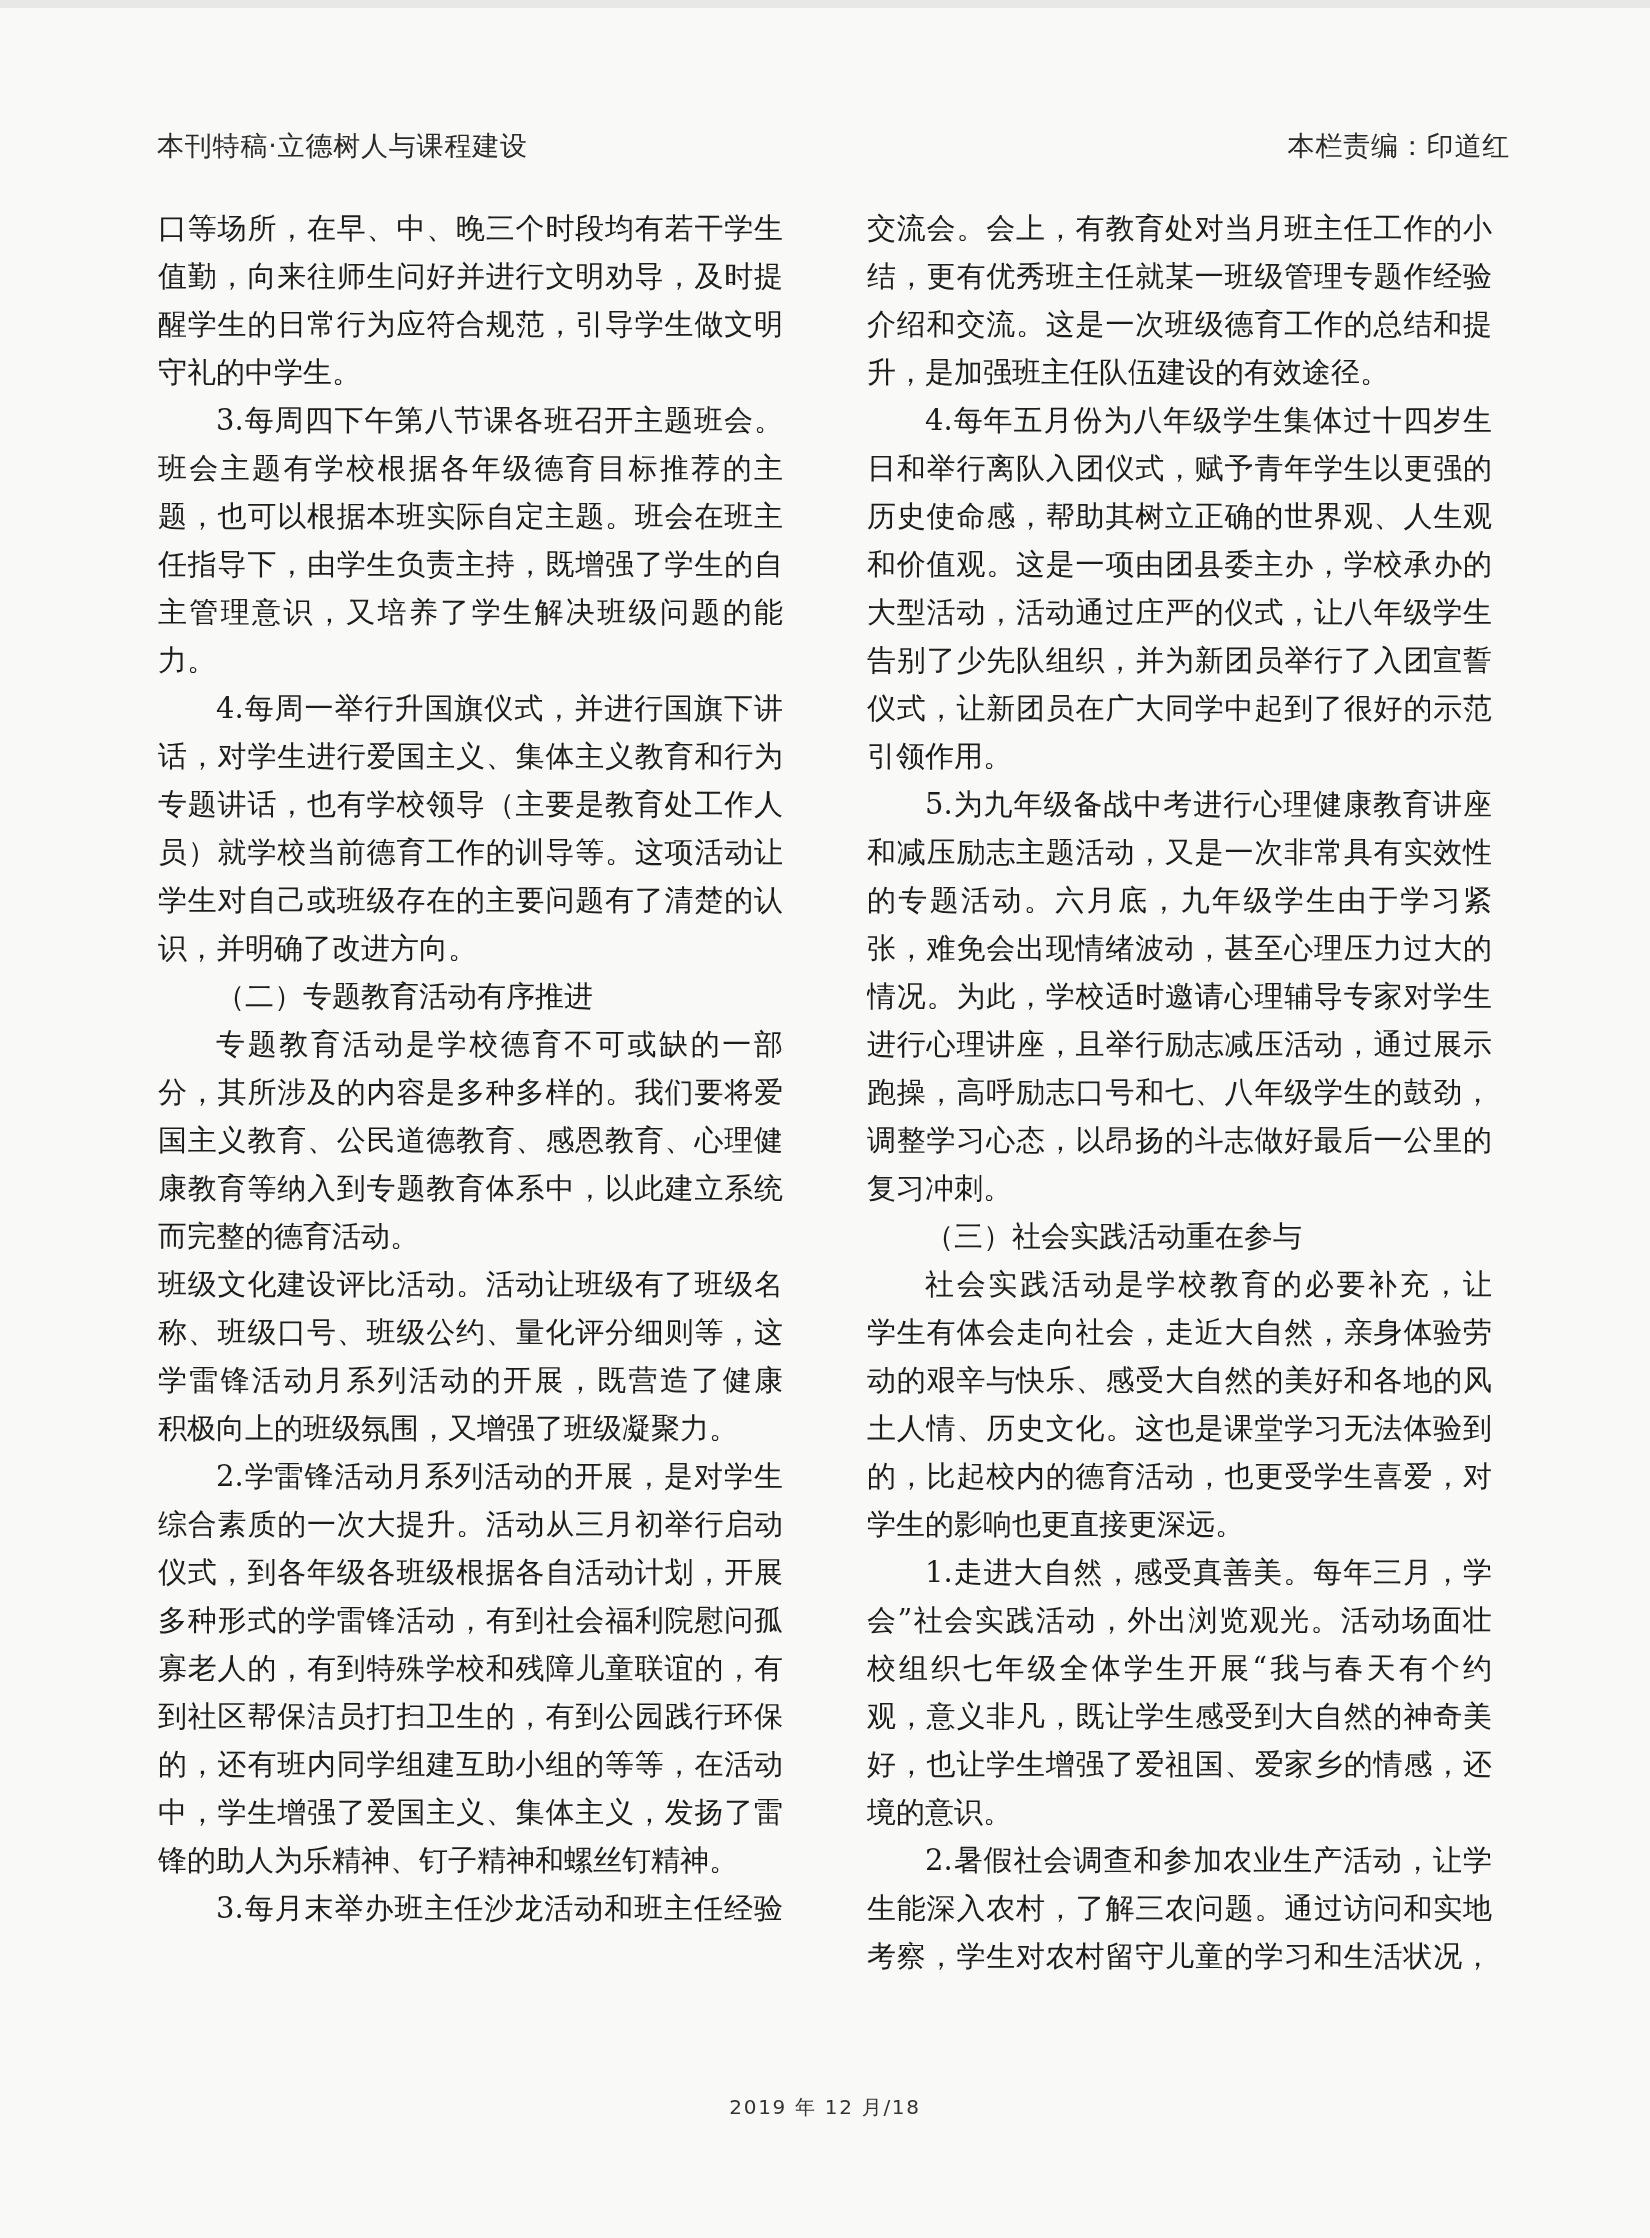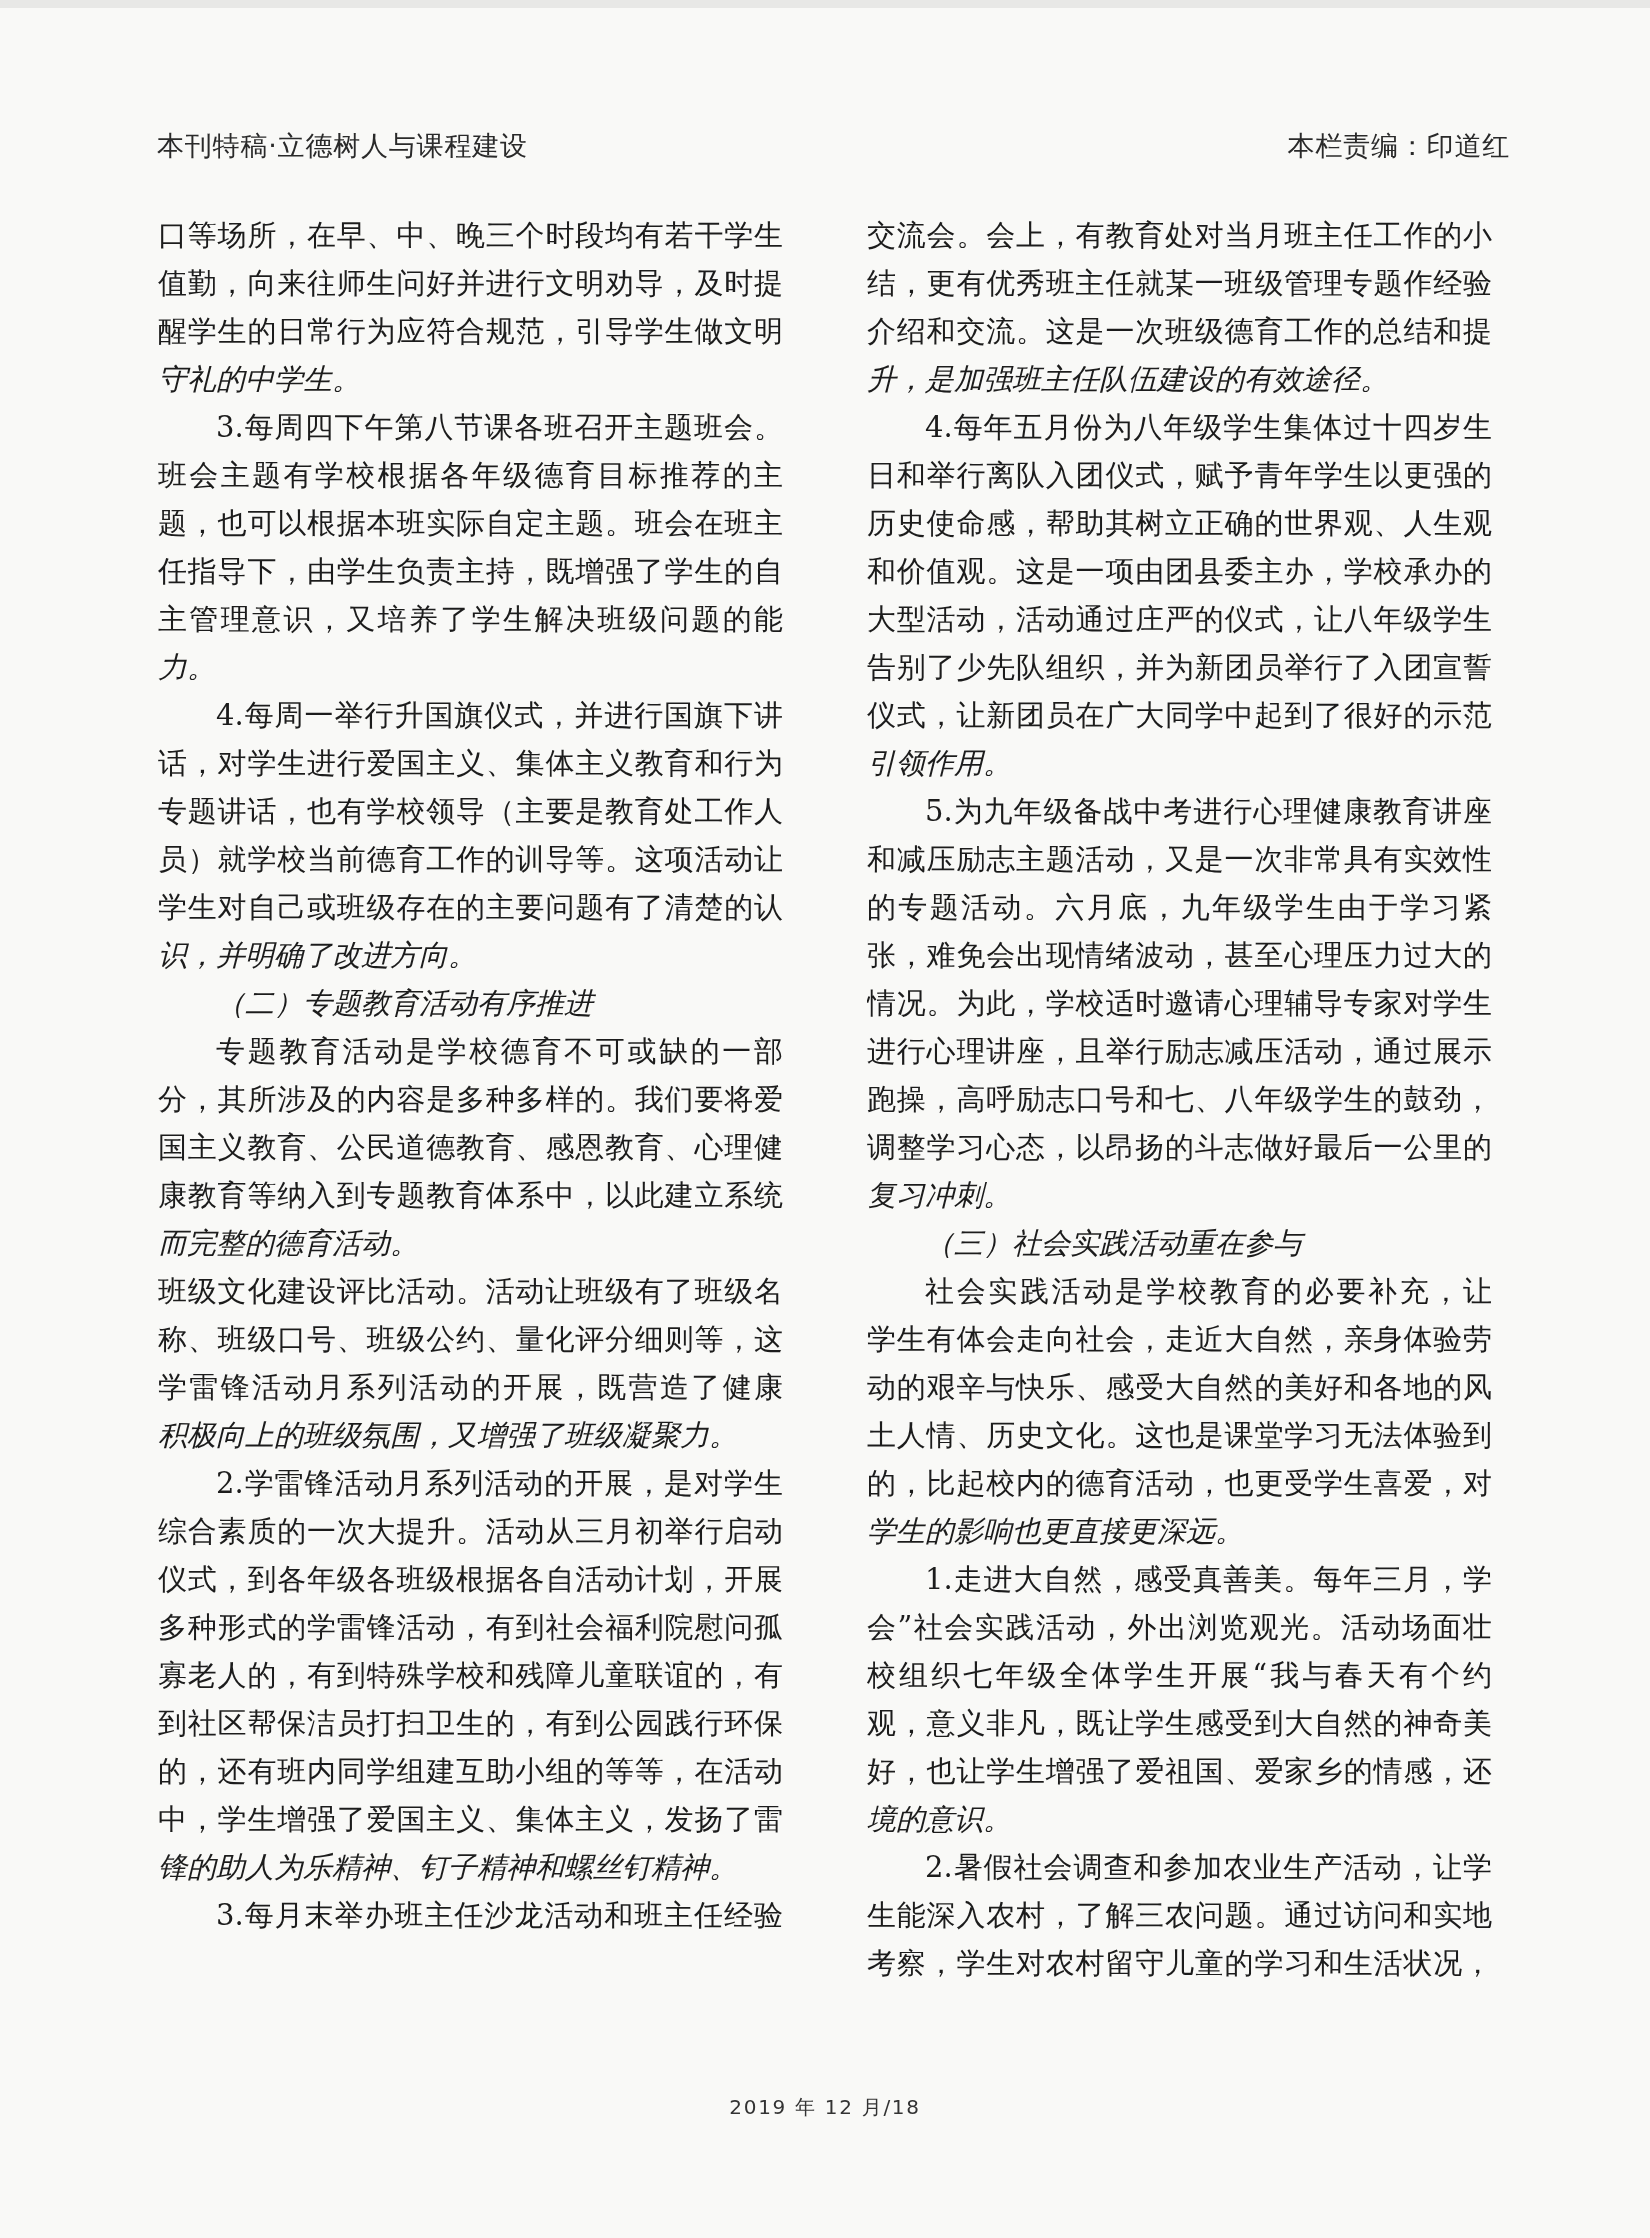--- a/index.html
+++ b/index.html
@@ -25,39 +25,39 @@
     justify-content: space-between;
     align-items: baseline;
     font-family: "DejaVu Sans", sans-serif;
     font-size: 27px;
     letter-spacing: 0.8px;
     color: #2a2a2a;
   }
 
   .cols {
     position: absolute;
-    top: 203px;
+    top: 196px;
     left: 158px;
     display: flex;
     gap: 84px;
   }
 
   .col { width: 625px; }
 
   .line {
     margin: 0;
     font-size: 29px;
     line-height: 48px;
     height: 48px;
     overflow: hidden;
     text-align: justify;
     text-align-last: justify;
     color: #1c1c1c;
   }
-  .line.end { text-align-last: left; font-style: italic; }
+  .line.end { text-align-last: left; }
   .line.indent { text-indent: 58px; }
 
   .ftr {
     position: absolute;
     top: 2086px;
     left: 0;
     width: 100%;
     text-align: center;
     font-family: "DejaVu Sans", sans-serif;
     font-size: 20px;

